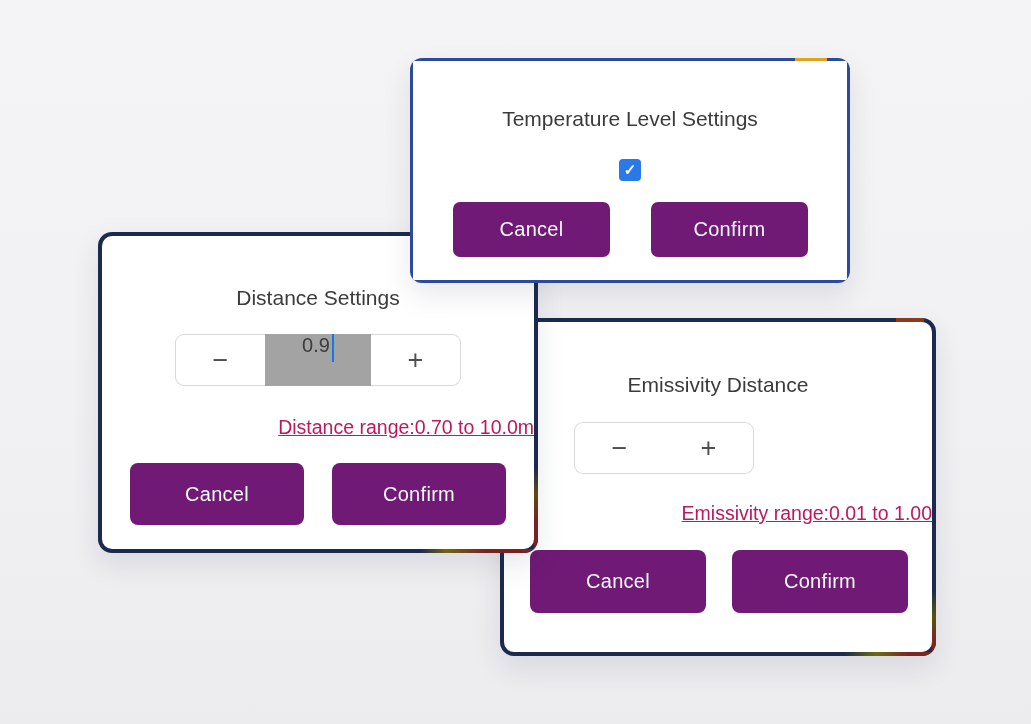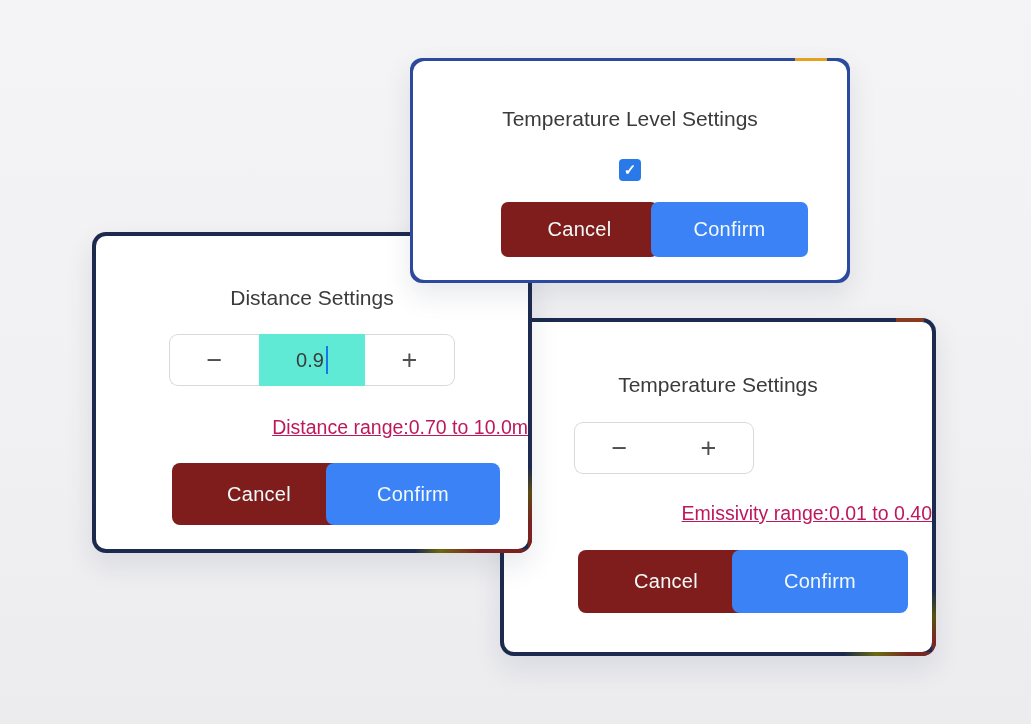--- a/index.html
+++ b/index.html
@@ -27,29 +27,29 @@
     position:absolute; left:0; width:100%; text-align:right;
     font-size:19.5px; line-height:26px; color:#be185d; white-space:nowrap;text-decoration:underline;
   }
 
   .btn {
     position:absolute; border:none; border-radius:8px;
     font-family:inherit; font-size:20px; color:#f2faf8;
     display:flex; align-items:center; justify-content:center;
     cursor:pointer; letter-spacing:.3px;
   }
-  .btn-cancel  { background:#7f1d1d;margin-left:48px; }
-  .btn-confirm { background:#3b82f6; }
+  .btn-cancel  { background:#701a75; }
+  .btn-confirm { background:#701a75; }
 
   
   #dlg-temp {
     left:410px; top:58px; width:440px; height:225px;
     border-radius:12px; background:#2b4a9e; z-index:3;
   }
-  #dlg-temp .dialog-inner { left:3px; top:3px; width:434px; height:219px; border-radius:12px;text-decoration:underline; }
+  #dlg-temp .dialog-inner { left:3px; top:3px; width:434px; height:219px; border-radius:1px;text-decoration:underline; }
   #dlg-temp .notch-top { left:385px; top:0; width:32px; height:3px; background:#e4a01f; }
   #dlg-temp .title { top:44px; }
   .cb-row {
     position:absolute; top:96px; left:0; width:100%; height:26px;
     display:flex; align-items:center; justify-content:center; gap:13px; white-space:nowrap;
   }
   .cb-group { display:flex; align-items:center; gap:8px; }
   .checkbox {
     width:22px; height:22px; flex:0 0 auto; cursor:pointer;
     display:flex; align-items:center; justify-content:center;
@@ -59,21 +59,21 @@
     font-size:15px; font-weight:bold;
   }
   .checkbox.unchecked { background:#ffffff; border:2px solid #6e6e6e; border-radius:3px; }
   .cb-label { font-size:17px; color:#333333; }
   #dlg-temp .btn { top:141px; width:157px; height:55px; border-radius:7px; }
   #dlg-temp .btn-cancel  { left:40px; }
   #dlg-temp .btn-confirm { left:238px; }
 
   
   #dlg-dist {
-    left:92px; top:232px; width:440px; height:321px;
+    left:98px; top:232px; width:440px; height:321px;
     border-radius:14px; background:#1b2a4e; z-index:2;
   }
   #dlg-dist .dialog-inner { left:4px; top:4px; width:432px; height:313px; border-radius:10px; }
   #dlg-dist .strip-bottom {
     right:0; bottom:0; width:118px; height:4px;
     background:linear-gradient(90deg,#1b2a4e 0%, #6f650f 22%, #7a2222 55%, #7a2222 100%);
   }
   #dlg-dist .strip-right {
     right:0; bottom:0; width:4px; height:86px;
     background:linear-gradient(180deg,#1b2a4e 0%, #5a4a14 30%, #7a2222 65%, #7a2222 100%);
@@ -110,22 +110,22 @@
   
   .stepper { position:absolute; height:52px; display:flex; }
   .step-btn {
     width:90px; height:52px; background:#ffffff; border:1px solid #d9d9d9;
     display:flex; align-items:center; justify-content:center;
     font-size:27px; font-weight:300; color:#4f4f4f; cursor:pointer;
   }
   .step-btn.minus { border-radius:9px 0 0 9px; border-right:none; }
   .step-btn.plus  { border-radius:0 9px 9px 0; border-left:none; }
   .step-value {
-    flex:1; height:52px; background:#5eead4;
-    display:flex; align-items:center; justify-content:center;
+    flex:1; height:52px; background:#a3a3a3;
+    display:flex; align-items:flex-start; justify-content:center;
     font-size:20px; color:#3c3c3c; cursor:text;
   }
   .text-cursor {
     display:inline-block; width:2px; height:28px;
     background:#1577e8; margin-left:2px; vertical-align:middle;
   }
 </style>
 </head>
 <body>
 
@@ -168,28 +168,28 @@
       <button class="btn btn-cancel">Cancel</button>
       <button class="btn btn-confirm">Confirm</button>
     </div>
   </div>
 
   <div class="dialog" id="dlg-emis">
     <div class="edge notch-top"></div>
     <div class="edge strip-bottom"></div>
     <div class="edge strip-right"></div>
     <div class="dialog-inner">
-      <div class="title">Temperature Settings</div>
+      <div class="title">Emissivity Distance</div>
       <div class="stepper">
         <div class="step-btn minus">
           <span>−</span>
         </div>
         <div class="step-btn plus">
           <span>+</span>
         </div>
       </div>
-      <div class="range-text">Emissivity range:0.01 to 0.40</div>
+      <div class="range-text">Emissivity range:0.01 to 1.00</div>
       <button class="btn btn-cancel">Cancel</button>
       <button class="btn btn-confirm">Confirm</button>
     </div>
   </div>
 
 </div>
 
 </body></html>

